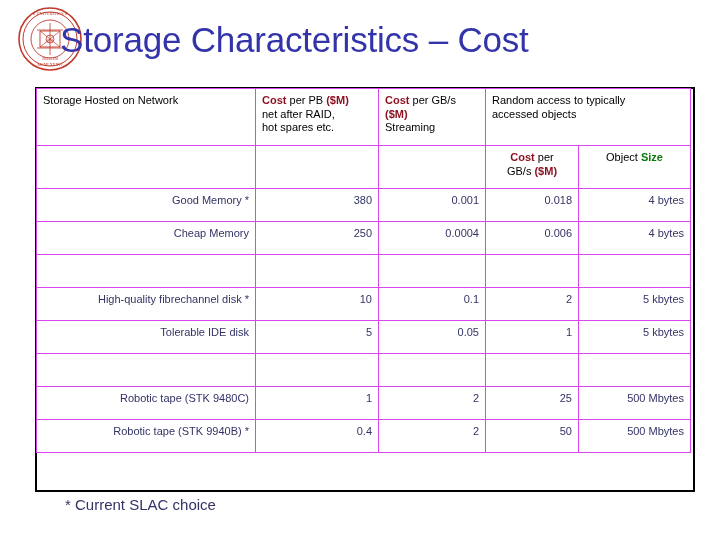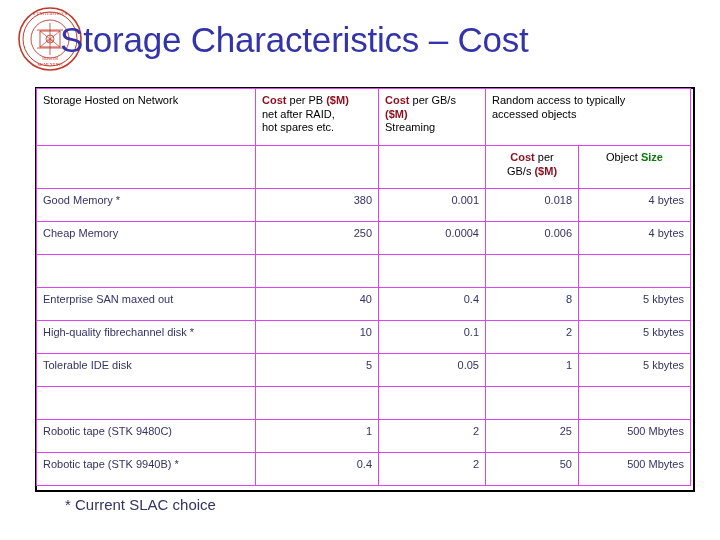--- a/index.html
+++ b/index.html
@@ -59,20 +59,21 @@
     text-align:center;
     color:#000000;
     height:32px;
     vertical-align:top;
   }
   #storage-table tr.spacer-row td{
     height:22px;
   }
   #storage-table tr.data-row td{
     height:22px;
+    text-align:right;
   }
   .c-label{ text-align:left; }
   .c-num{ text-align:right; color:#7B1A1A; }
   .c-size{ text-align:right; color:#107010; }
 
   .hl-cost{ color:#8B0F1E; font-weight:bold; }
   .hl-money{ color:#8B0F1E; font-weight:bold; }
   .hl-size{ color:#0A7A0A; font-weight:bold; }
 
   
@@ -175,27 +176,20 @@
         <td class="c-size">4 bytes</td>
       </tr>
       <tr class="spacer-row">
         <td class="c-label"></td>
         <td class="c-num"></td>
         <td class="c-num"></td>
         <td class="c-num"></td>
         <td class="c-size"></td>
       </tr>
       <tr class="data-row">
-        <td class="c-label">Enterprise SAN maxed out</td>
-        <td class="c-num">40</td>
-        <td class="c-num">0.4</td>
-        <td class="c-num">8</td>
-        <td class="c-size">5 kbytes</td>
-      </tr>
-      <tr class="data-row">
         <td class="c-label">High-quality fibrechannel disk *</td>
         <td class="c-num">10</td>
         <td class="c-num">0.1</td>
         <td class="c-num">2</td>
         <td class="c-size">5 kbytes</td>
       </tr>
       <tr class="data-row">
         <td class="c-label">Tolerable IDE disk</td>
         <td class="c-num">5</td>
         <td class="c-num">0.05</td>

